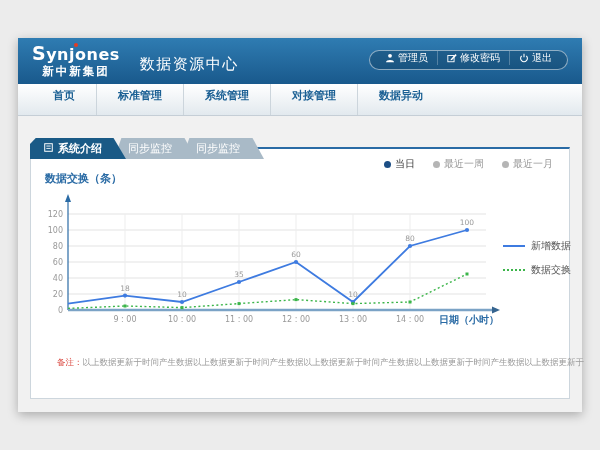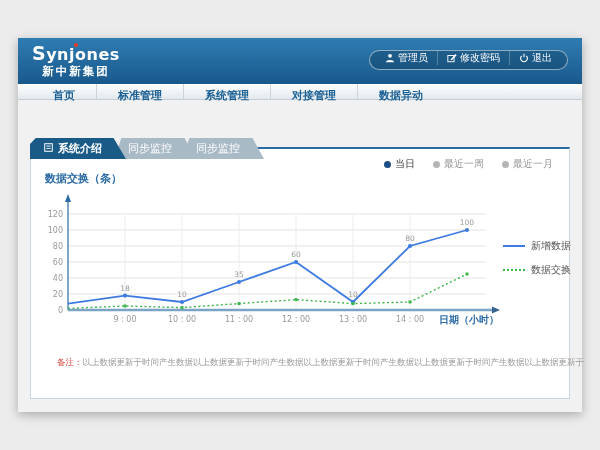--- a/index.html
+++ b/index.html
@@ -15,21 +15,21 @@
   .logo-dot{position:absolute;width:4px;height:4px;border-radius:50%;background:#e23c23;top:-1px;left:42px;}
   .logo-cn{font-size:11.5px;font-weight:bold;letter-spacing:2px;margin-top:3px;}
   .app-title{color:#fff;font-size:15px;margin-left:20px;margin-top:6px;letter-spacing:1.5px;}
   .user-pill{position:absolute;right:14px;top:12px;height:20px;display:flex;align-items:flex-start;
     background:rgba(6,42,70,.28);border:1px solid rgba(255,255,255,.5);border-radius:11px;
     padding:0 6px;color:#fff;font-size:10px;box-sizing:border-box;}
   .pill-item{display:flex;align-items:center;gap:3px;padding:0 9px;cursor:pointer;white-space:nowrap;}
   .pill-item + .pill-item{border-left:1px solid rgba(255,255,255,.25);}
   .pill-item svg{display:block;}
   
-  .nav{position:absolute;top:46px;left:0;width:100%;height:16px;box-sizing:border-box;
+  .nav{position:absolute;top:46px;left:0;width:100%;height:32px;box-sizing:border-box;
     background:linear-gradient(#ffffff,#e2e9ee);border-bottom:1px solid #c5ced6;
     display:flex;padding-left:14px;}
   .nav-item{padding:0 21px;line-height:23px;font-size:11px;font-weight:bold;color:#1b6094;cursor:pointer;}
   .nav-item + .nav-item{border-left:1px solid #ccd5dc;}
   
   .tabs{position:absolute;left:12px;top:88px;height:21px;display:flex;z-index:3;}
   .tab{height:21px;line-height:21px;color:#fff;font-size:11px;white-space:nowrap;cursor:pointer;
     padding:0 24px 0 14px;box-sizing:border-box;margin-top:12px;}
   .tab.active{background:#1a5a86;font-weight:bold;z-index:4;display:flex;align-items:center;gap:5px;
     clip-path:polygon(0 100%,0 28%,6% 0,87% 0,100% 100%);margin-right:-12px;}
@@ -58,20 +58,21 @@
 </head>
 <body>
 
 <div class="window">
 
   <div class="header">
     <div class="logo">
       <div class="logo-en"><span class="first">S</span><span>ynjones</span><span class="logo-dot"></span></div>
       <div class="logo-cn">新中新集团</div>
     </div>
+    <div class="app-title">数据资源中心</div>
     <div class="user-pill">
       <div class="pill-item">
         <span>
             <svg width="10" height="10" viewBox="0 0 12 12">
               <circle cx="6" cy="3.4" r="2.3" fill="#fff"></circle>
               <path d="M1.2 11 C1.2 7.6 10.8 7.6 10.8 11 Z" fill="#fff"></path>
             </svg>
           </span>
         <span>管理员</span>
       </div>

